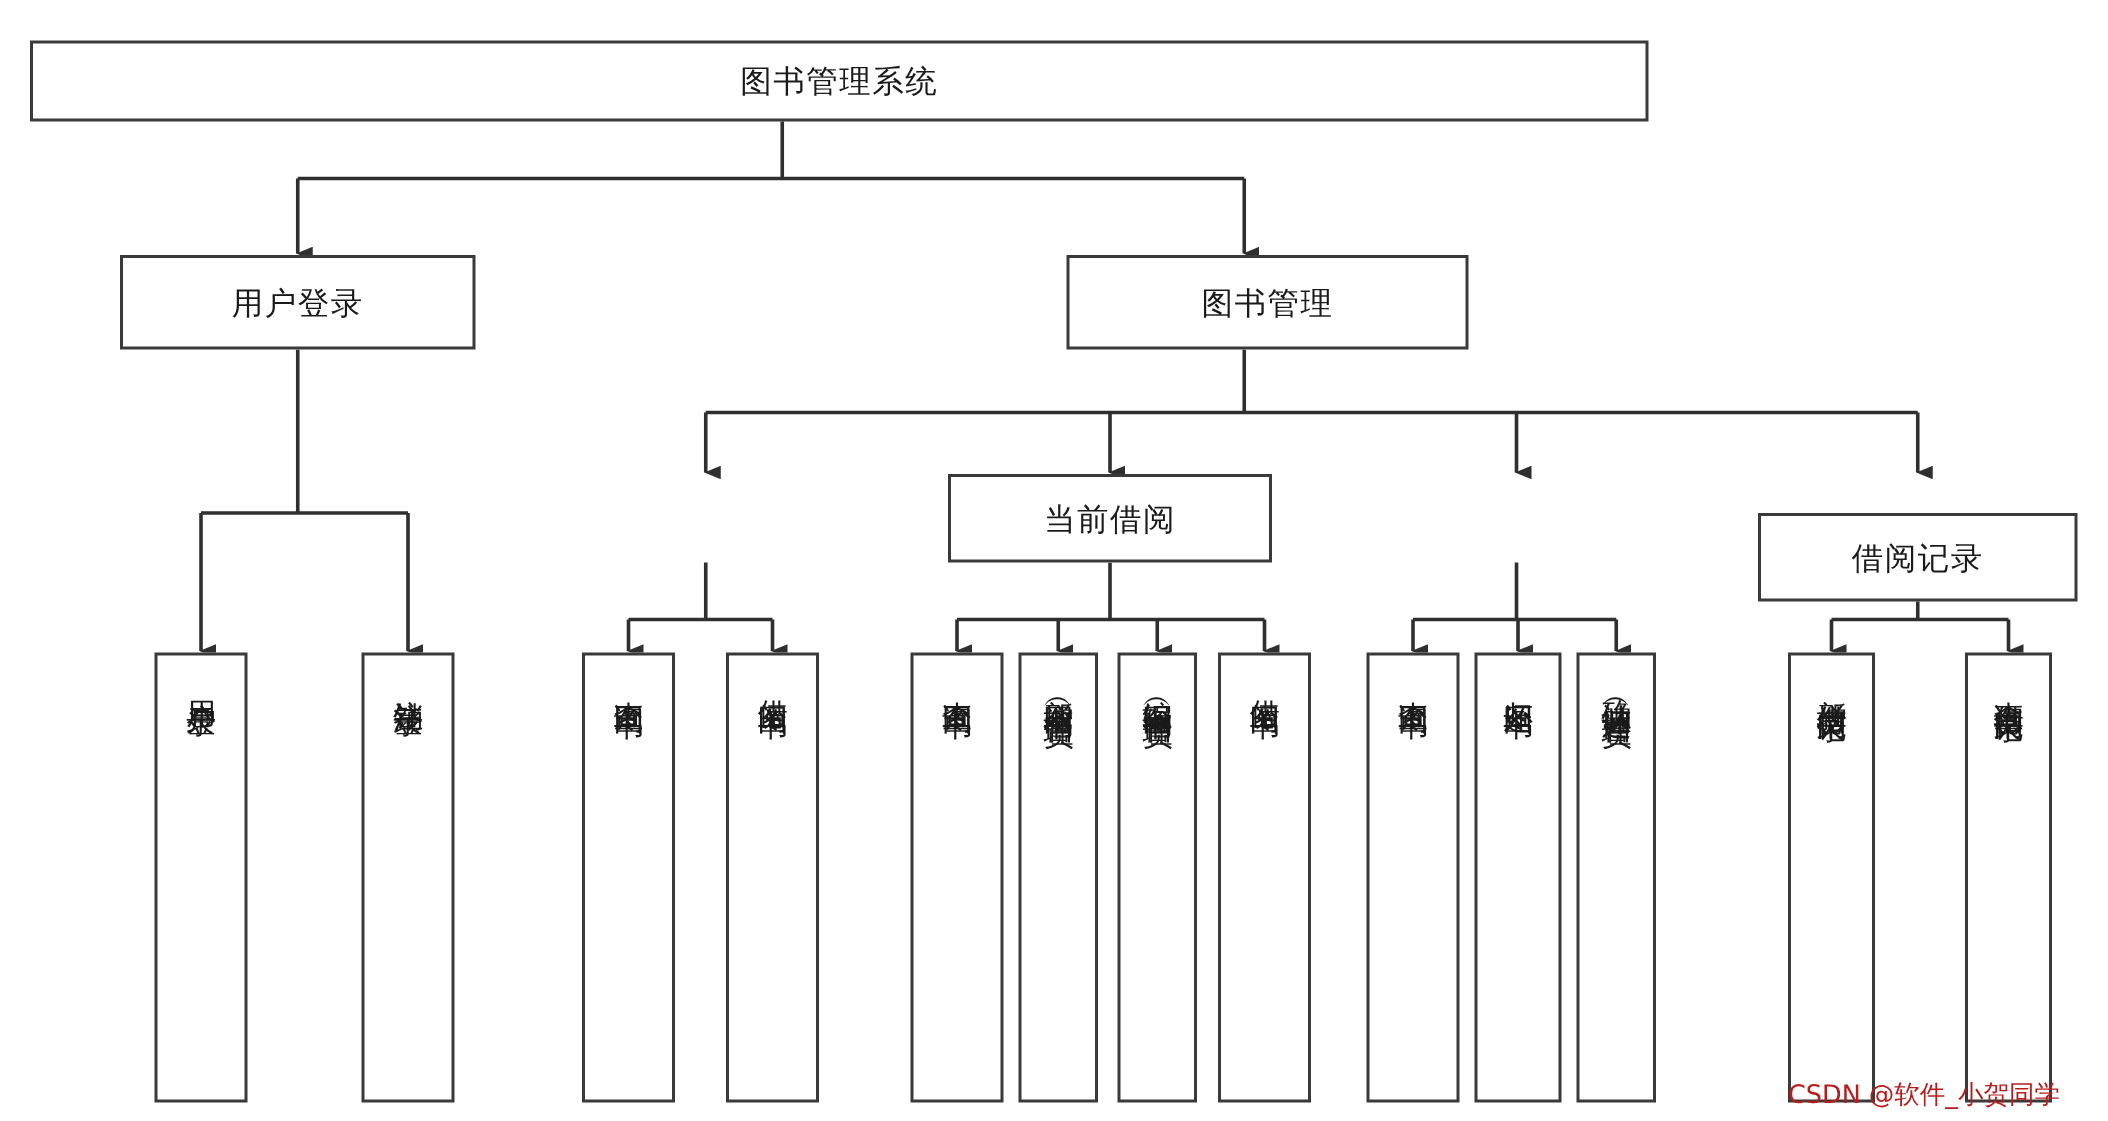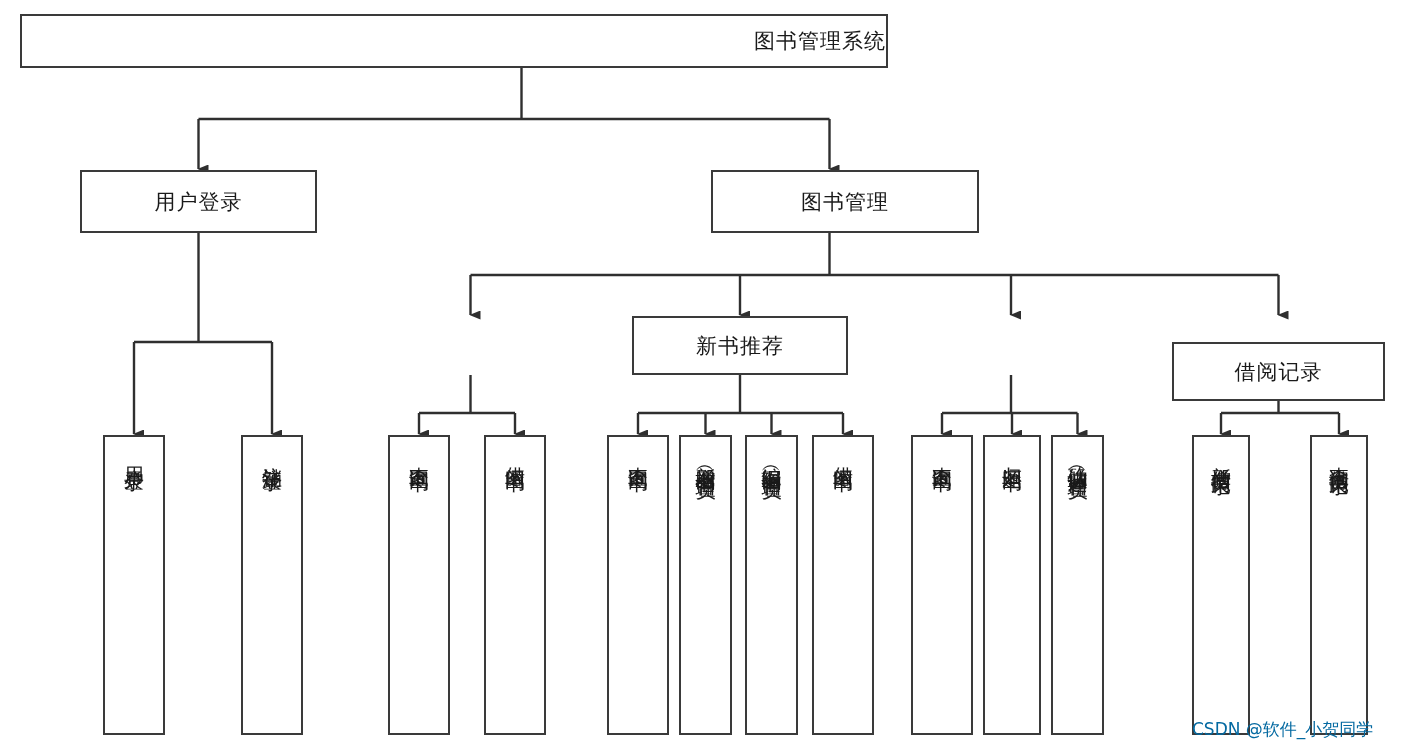--- a/index.html
+++ b/index.html
@@ -53,21 +53,21 @@
     letter-spacing: 2px;
   }
   .node .htext {
     white-space: nowrap;
   }
   #watermark {
     position: absolute;
     left: 1192px;
     top: 718px;
     font-size: 17px;
-    color: #0369a1;
+    color: #b91c1c;
     white-space: nowrap;
     z-index: 5;
   }
 </style>
 </head>
 <body>
 
 <div id="canvas">
 
   <svg id="edges" viewBox="0 0 1405 747" width="1405" height="747">
@@ -106,33 +106,33 @@
         <path d="M 942 413 L 942 434" marker-end="url(#arrow)"></path>
         <path d="M 1012 413 L 1012 434" marker-end="url(#arrow)"></path>
         <path d="M 1077.5 413 L 1077.5 434" marker-end="url(#arrow)"></path>
         <path d="M 1278.5 375 L 1278.5 413"></path>
         <path d="M 1221 413 L 1339 413"></path>
         <path d="M 1221 413 L 1221 434" marker-end="url(#arrow)"></path>
         <path d="M 1339 413 L 1339 434" marker-end="url(#arrow)"></path>
       </g>
   </svg>
 
-  <div class="node" style="left: 20px; top: 14px; width: 868px; height: 54px; justify-content: flex-end;">
+  <div class="node" style="left: 20px; top: 27px; width: 1079px; height: 54px;">
     <span class="htext">图书管理系统</span>
   </div>
 
   <div class="node" style="left: 80px; top: 170px; width: 237px; height: 63px;">
     <span class="htext">用户登录</span>
   </div>
   <div class="node" style="left: 711px; top: 170px; width: 268px; height: 63px;">
     <span class="htext">图书管理</span>
   </div>
 
   <div class="node" style="left: 632px; top: 316px; width: 216px; height: 59px;">
-    <span class="htext">新书推荐</span>
+    <span class="htext">当前借阅</span>
   </div>
   <div class="node" style="left: 1172px; top: 316px; width: 213px; height: 59px; margin-top: 26px;">
     <span class="htext">借阅记录</span>
   </div>
 
   <div class="node leaf" style="left: 103px; top: 435px; width: 62px; height: 300px;">
     <span class="vtext">用户登录</span>
   </div>
   <div class="node leaf" style="left: 241px; top: 435px; width: 62px; height: 300px;">
     <span class="vtext">注销登录</span>

